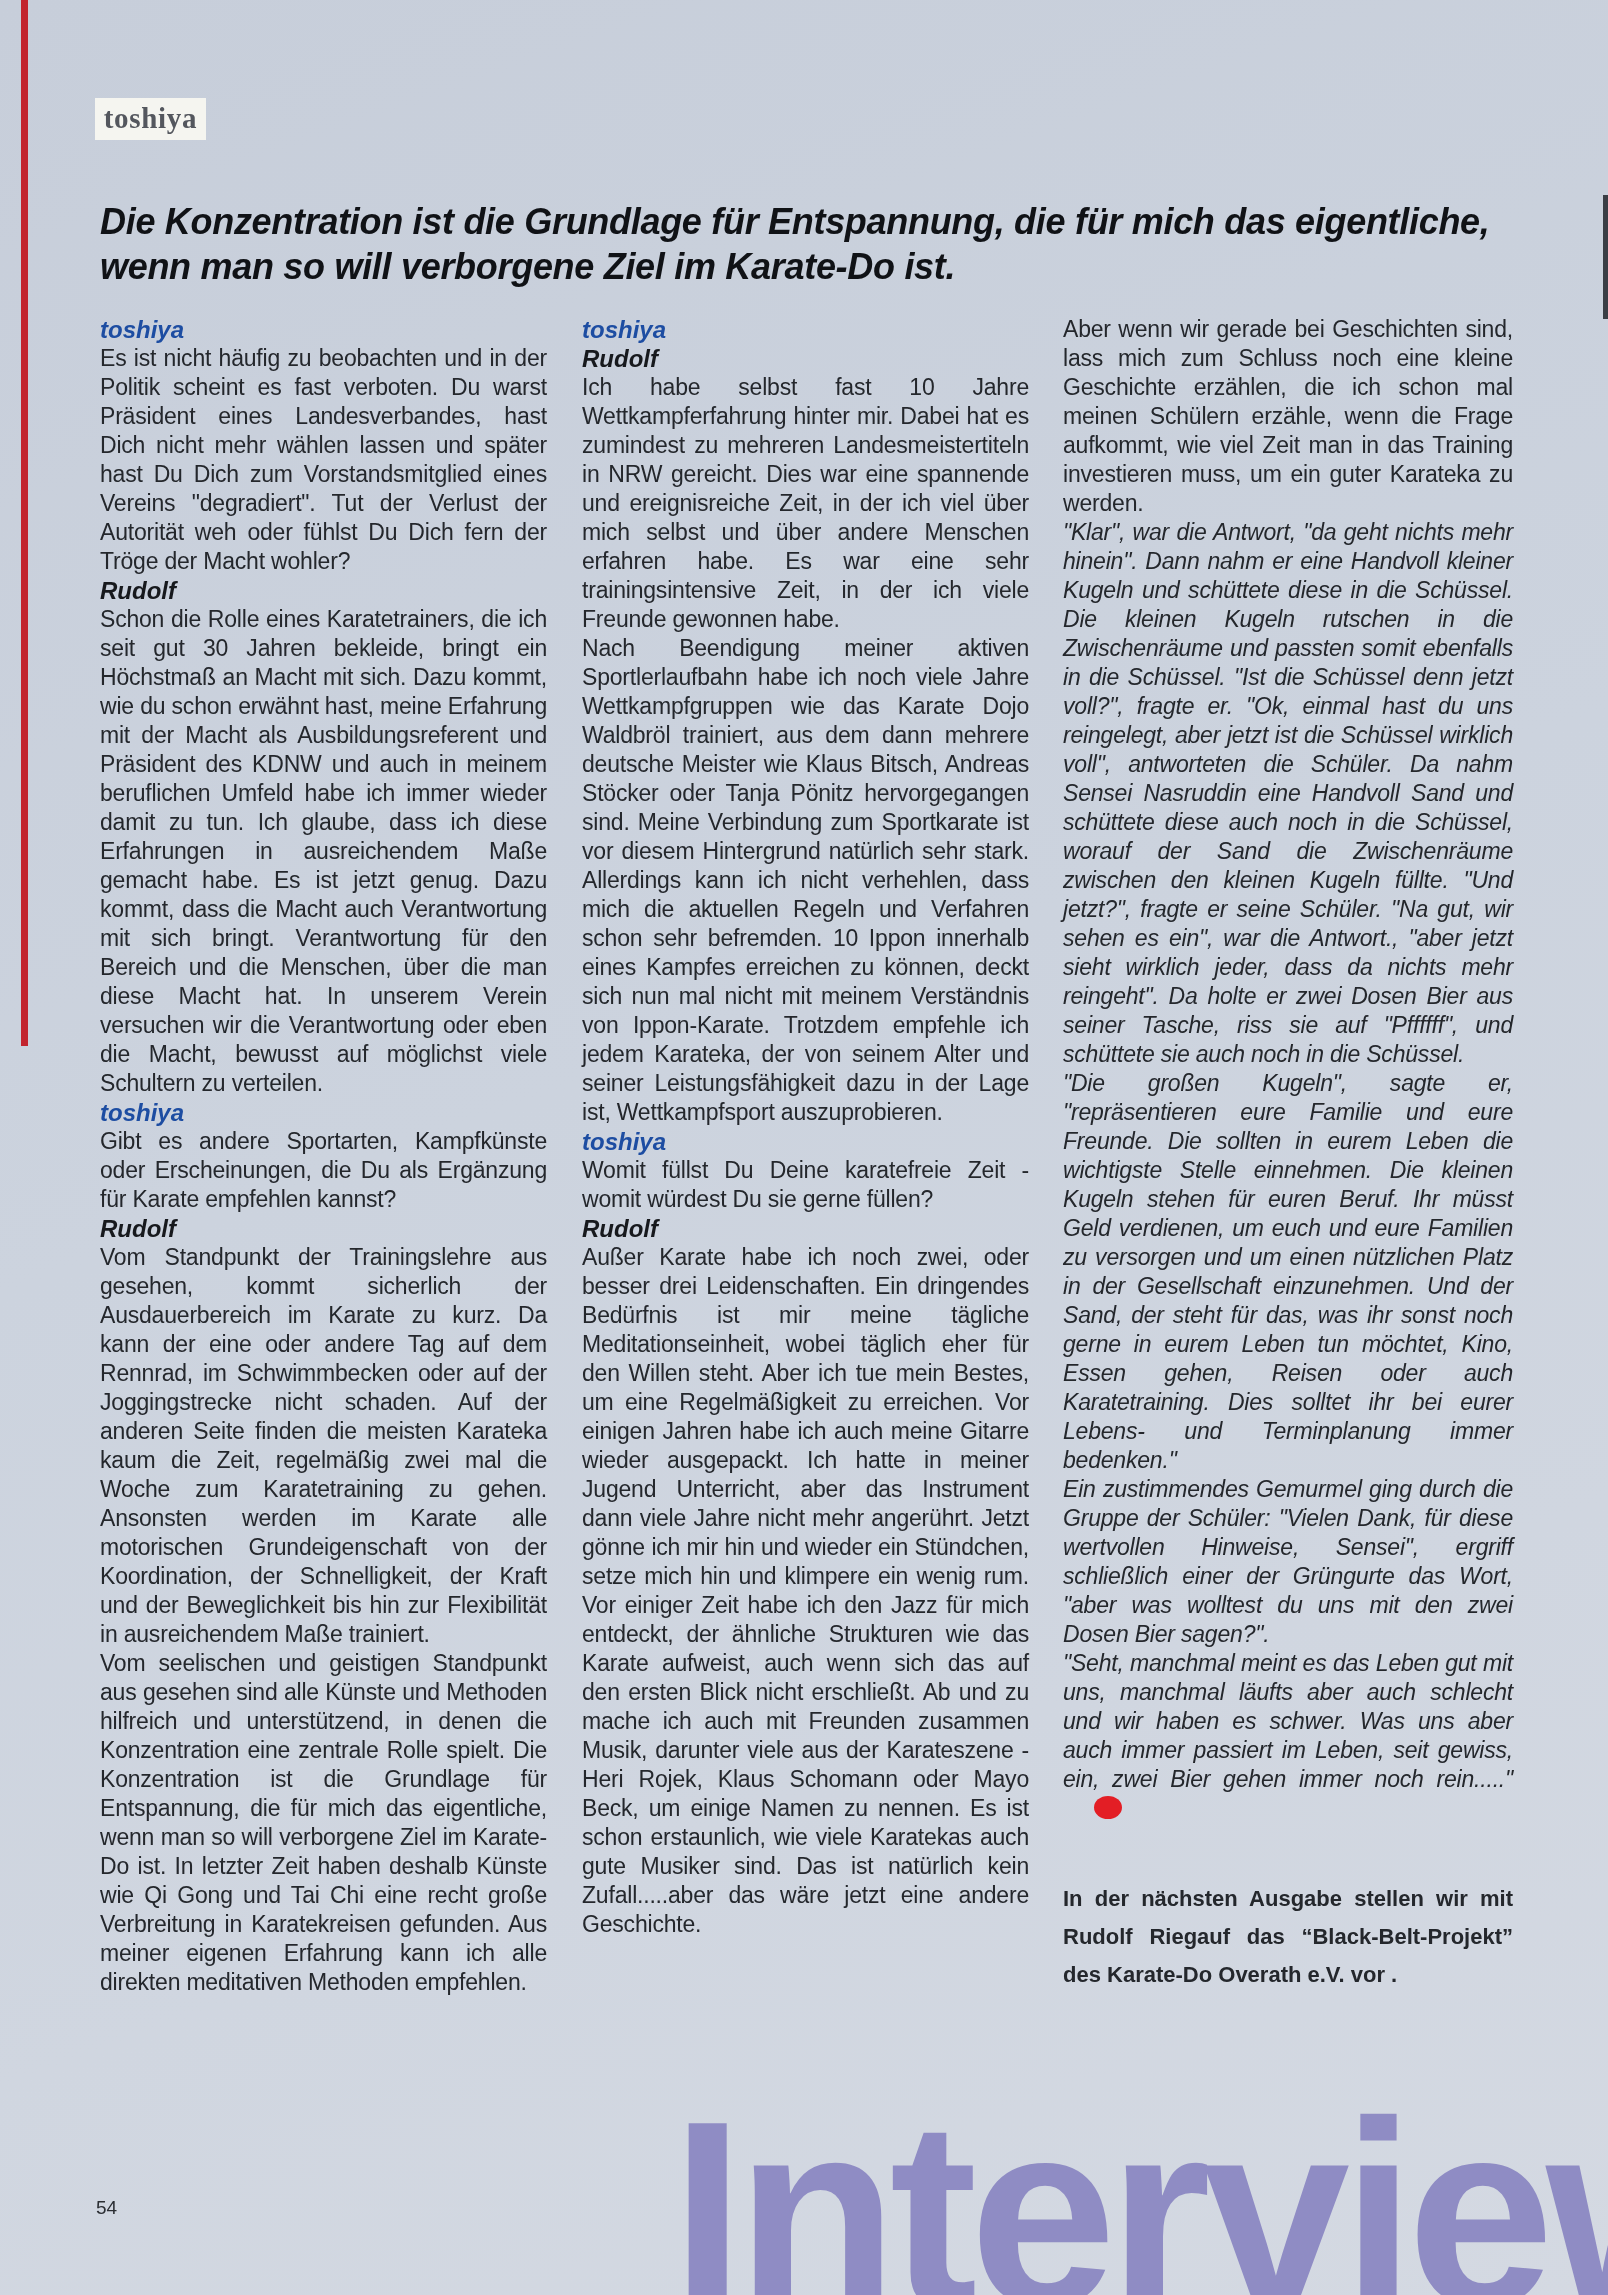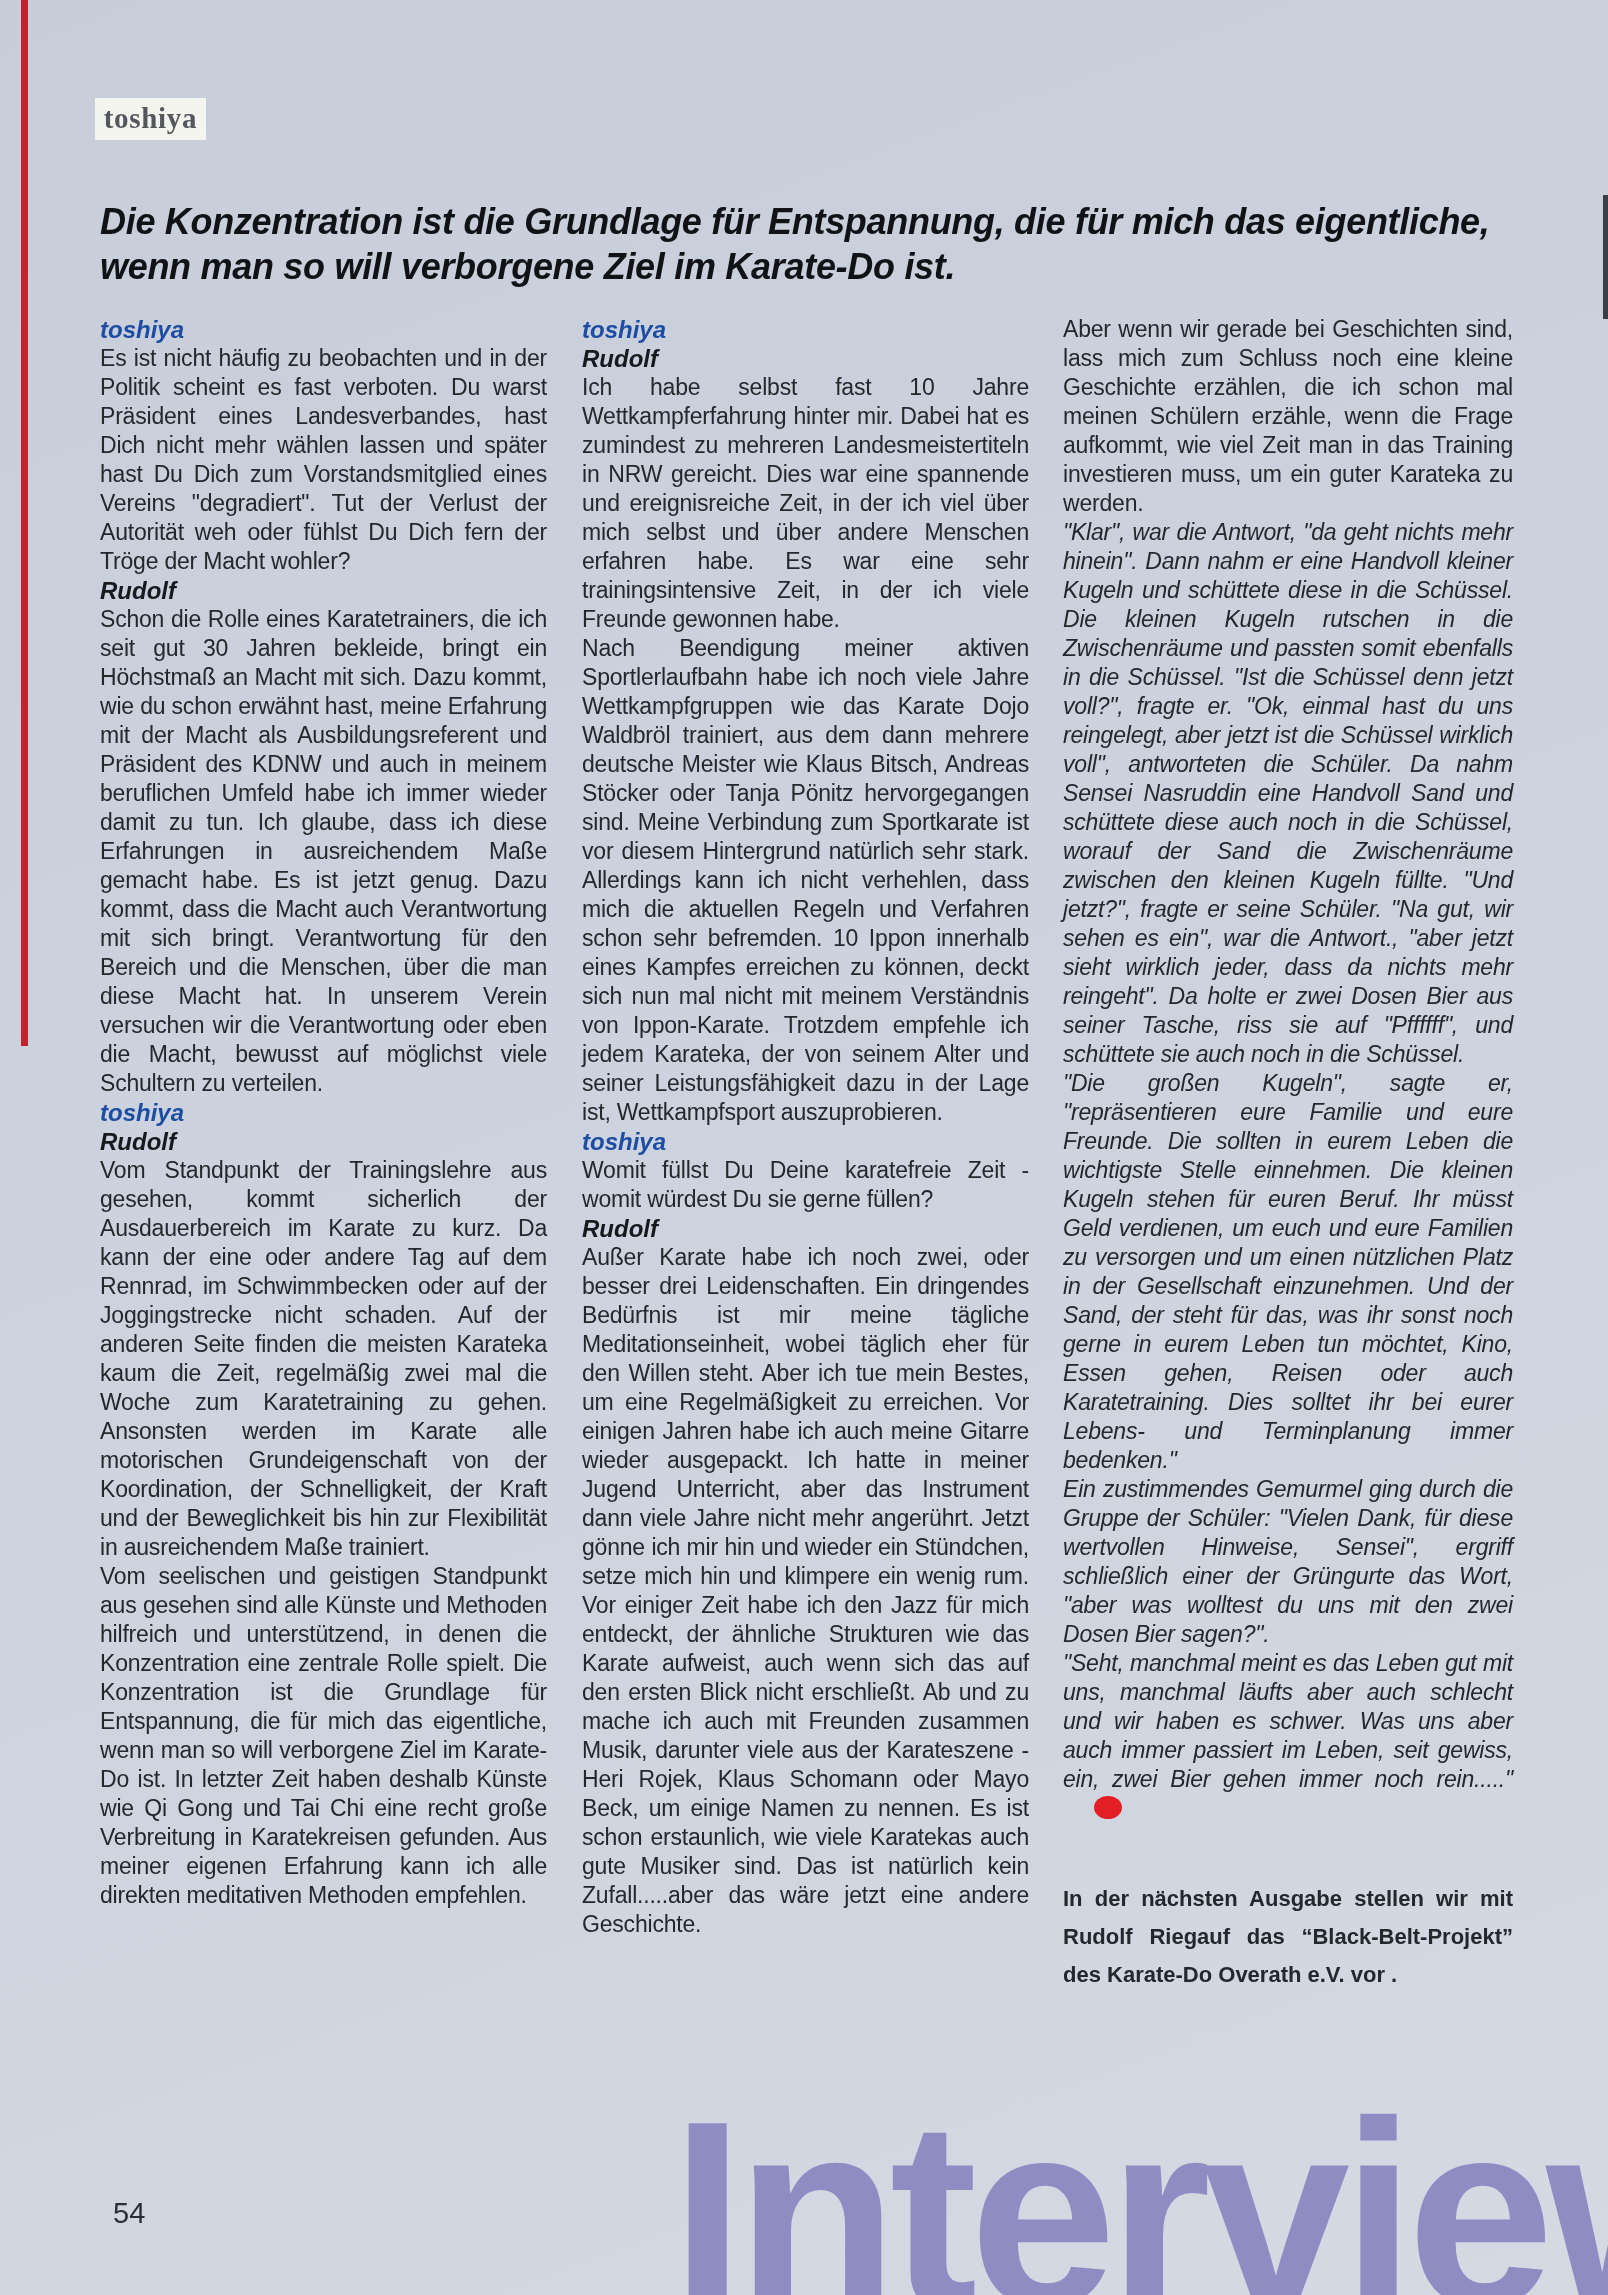--- a/index.html
+++ b/index.html
@@ -38,21 +38,21 @@
     text-align:left; color:#17191d;
   }
   .speaker.first { margin-top:0; }
   .speaker.blue { color:#1d4da2; }
   .italic { font-style:italic; }
   .teaser { font-weight:bold; margin-top:57px !important; line-height:38px; font-size:22px; letter-spacing:0; }
   .end-dot {
     display:inline-block; width:28px; height:23px; border-radius:50%;
     background:#e31e25; margin-left:31px; vertical-align:-2.7px;
   }
-  .page-number { position:absolute; left:113px; top:2197px; font-size:29px; color:#2b2e33; z-index:2; }
+  .page-number { position:absolute; left:96px; top:2197px; font-size:19px; color:#2b2e33; z-index:2; }
   .watermark {
     position:absolute; left:671px; top:2082px;
     font-size:264px; font-weight:bold; color:#8f8cc4;
     letter-spacing:-8px; line-height:1; white-space:nowrap; z-index:1;
   }
 </style>
 </head>
 <body>
 
 <div class="page">
@@ -68,20 +68,21 @@
     <span>Die Konzentration ist die Grundlage für Entspannung, die für mich das eigentliche,</span><br>
     <span>wenn man so will verborgene Ziel im Karate-Do ist.</span>
   </div>
 
   <div class="col col-1">
     <p class="speaker blue first">toshiya</p>
     <p>Es ist nicht häufig zu beobachten und in der Politik scheint es fast verboten. Du warst Präsident eines Landesverbandes, hast Dich nicht mehr wählen lassen und später hast Du Dich zum Vorstandsmitglied eines Vereins "degradiert". Tut der Verlust der Autorität weh oder fühlst Du Dich fern der Tröge der Macht wohler?</p>
     <p class="speaker">Rudolf</p>
     <p>Schon die Rolle eines Karatetrainers, die ich seit gut 30 Jahren bekleide, bringt ein Höchstmaß an Macht mit sich. Dazu kommt, wie du schon erwähnt hast, meine Erfahrung mit der Macht als Ausbildungsreferent und Präsident des KDNW und auch in meinem beruflichen Umfeld habe ich immer wieder damit zu tun. Ich glaube, dass ich diese Erfahrungen in ausreichendem Maße gemacht habe. Es ist jetzt genug. Dazu kommt, dass die Macht auch Verantwortung mit sich bringt. Verantwortung für den Bereich und die Menschen, über die man diese Macht hat. In unserem Verein versuchen wir die Verantwortung oder eben die Macht, bewusst auf möglichst viele Schultern zu verteilen.</p>
     <p class="speaker blue">toshiya</p>
+    <p>Gibt es andere Sportarten, Kampfkünste oder Erscheinungen, die Du als Ergänzung für Karate empfehlen kannst?</p>
     <p class="speaker">Rudolf</p>
     <p>Vom Standpunkt der Trainingslehre aus gesehen, kommt sicherlich der Ausdauerbereich im Karate zu kurz. Da kann der eine oder andere Tag auf dem Rennrad, im Schwimmbecken oder auf der Joggingstrecke nicht schaden. Auf der anderen Seite finden die meisten Karateka kaum die Zeit, regelmäßig zwei mal die Woche zum Karatetraining zu gehen. Ansonsten werden im Karate alle motorischen Grundeigenschaft von der Koordination, der Schnelligkeit, der Kraft und der Beweglichkeit bis hin zur Flexibilität in ausreichendem Maße trainiert.</p>
     <p>Vom seelischen und geistigen Standpunkt aus gesehen sind alle Künste und Methoden hilfreich und unterstützend, in denen die Konzentration eine zentrale Rolle spielt. Die Konzentration ist die Grundlage für Entspannung, die für mich das eigentliche, wenn man so will verborgene Ziel im Karate-Do ist. In letzter Zeit haben deshalb Künste wie Qi Gong und Tai Chi eine recht große Verbreitung in Karatekreisen gefunden. Aus meiner eigenen Erfahrung kann ich alle direkten meditativen Methoden empfehlen.</p>
   </div>
 
   <div class="col col-2">
     <p class="speaker blue first">toshiya</p>
     <p class="speaker">Rudolf</p>
     <p>Ich habe selbst fast 10 Jahre Wettkampferfahrung hinter mir. Dabei hat es zumindest zu mehreren Landesmeistertiteln in NRW gereicht. Dies war eine spannende und ereignisreiche Zeit, in der ich viel über mich selbst und über andere Menschen erfahren habe. Es war eine sehr trainingsintensive Zeit, in der ich viele Freunde gewonnen habe.</p>
     <p>Nach Beendigung meiner aktiven Sportlerlaufbahn habe ich noch viele Jahre Wettkampfgruppen wie das Karate Dojo Waldbröl trainiert, aus dem dann mehrere deutsche Meister wie Klaus Bitsch, Andreas Stöcker oder Tanja Pönitz hervorgegangen sind. Meine Verbindung zum Sportkarate ist vor diesem Hintergrund natürlich sehr stark. Allerdings kann ich nicht verhehlen, dass mich die aktuellen Regeln und Verfahren schon sehr befremden. 10 Ippon innerhalb eines Kampfes erreichen zu können, deckt sich nun mal nicht mit meinem Verständnis von Ippon-Karate. Trotzdem empfehle ich jedem Karateka, der von seinem Alter und seiner Leistungsfähigkeit dazu in der Lage ist, Wettkampfsport auszuprobieren.</p>

